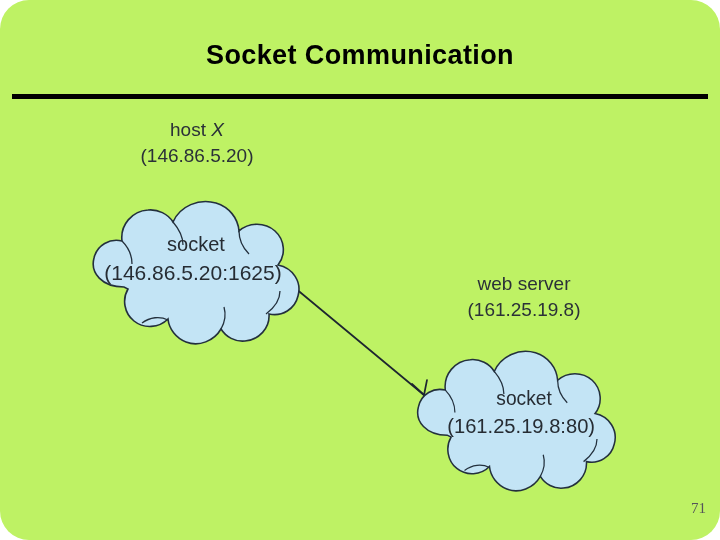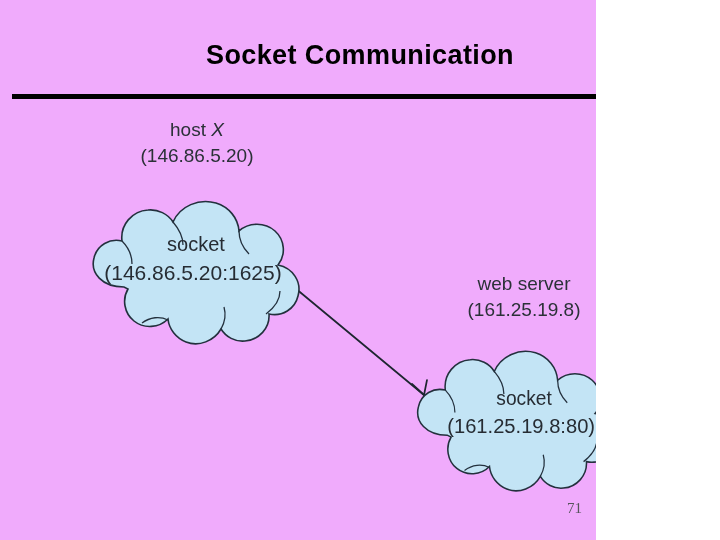--- a/index.html
+++ b/index.html
@@ -6,24 +6,25 @@
   html, body {
     margin: 0;
     padding: 0;
     background: #ffffff;
   }
   body {
     font-family: "Liberation Sans", sans-serif;
   }
   #slide {
     position: relative;
-    width: 596px;
+    width: 720px;
     height: 540px;
-    background: #f0abfc;
+    background: #bef264;
     overflow: hidden;
+    border-radius: 29px;
   }
   #slide-title {
     position: absolute;
     left: 0;
     top: 38px;
     width: 720px;
     text-align: center;
     font-family: "Liberation Sans", sans-serif;
     font-size: 27px;
     font-weight: bold;

